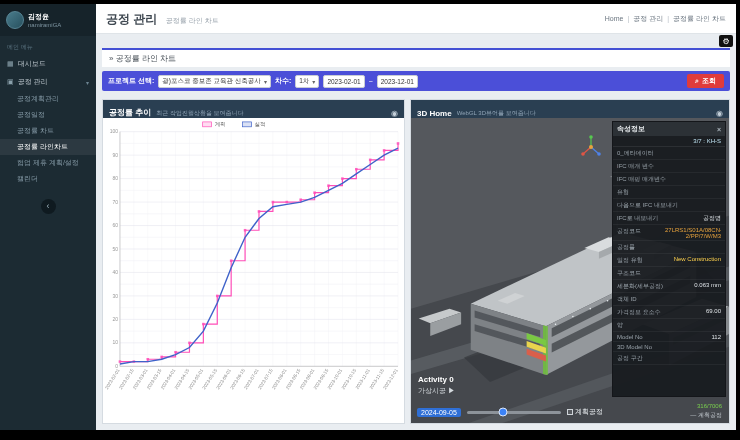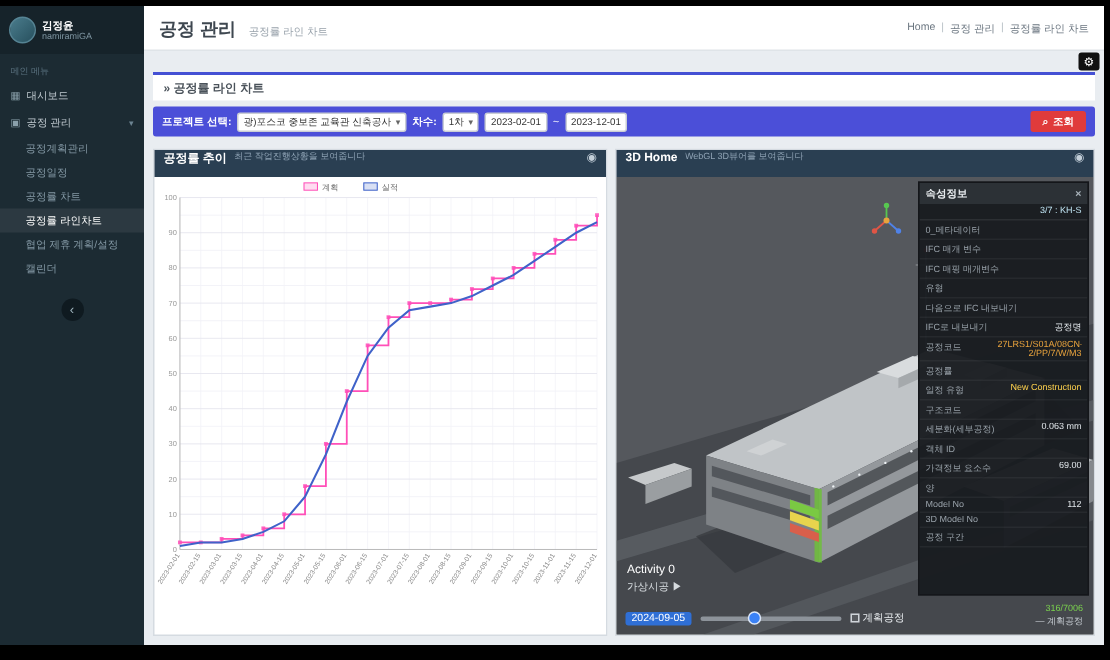--- a/index.html
+++ b/index.html
@@ -20,55 +20,55 @@
 .collapse-btn{width:15px;height:15px;border-radius:50%;background:#0f1a20;color:#9fb4bd;font-size:9px;line-height:14px;text-align:center;margin:12px auto 0;cursor:pointer}
 
 .main{flex:1;display:flex;flex-direction:column;min-width:0}
 .tophead{background:#fff;height:30px;display:flex;align-items:center;justify-content:space-between;padding:0 10px;border-bottom:1px solid #dfe4e8}
 .ptitle .t{font-size:12px;font-weight:bold;color:#3e4750}
 .ptitle .st{font-size:7px;color:#98a2ab;margin-left:4px}
 .crumbs{font-size:7px;color:#6b7680;display:flex;gap:4px;align-items:center}
 .crumbs .sep{color:#b6bec5}
 .gear-row{height:14px;position:relative}
 .gear{position:absolute;right:3px;top:1px;width:14px;height:12px;background:#111;color:#fff;border:none;border-radius:2px;font-size:8px;line-height:11px;text-align:center;padding:0;cursor:pointer}
-.section-strip{margin:0 6px;background:#fff;border-top:2px solid #4450d4;padding:3px 7px;font-size:8px;font-weight:bold;color:#4a525a}
+.section-strip{margin:0 6px;background:#fff;border-top:2px solid #4450d4;padding:3px 7px;font-size:8px;font-weight:normal;color:#4a525a}
 .filterbar{margin:4px 6px;background:#4b4fd8;border-radius:2px;padding:3px 6px;display:flex;align-items:center;gap:4px}
 .filterbar label{color:#fff;font-size:7px;font-weight:bold;white-space:nowrap}
 .sel,.inp{background:#fff;border:1px solid #c9cdd4;border-radius:2px;height:13px;display:flex;align-items:center;font-size:6.5px;color:#333;padding:0 3px;white-space:nowrap;cursor:pointer}
 .sel .caret{margin-left:3px;color:#666;font-size:6px}
 .sel.wide{max-width:152px;overflow:hidden}
 .tilde{color:#fff;font-size:7px}
 .search-btn{margin-left:auto;background:#e03b3b;border:none;color:#fff;font-size:7px;font-weight:bold;border-radius:2px;padding:2px 8px;display:flex;gap:3px;align-items:center;cursor:pointer}
 
 .panels{flex:1;display:flex;gap:5px;padding:4px 6px 6px;min-height:0}
 .panel{background:#fff;border:1px solid #d5dbe1;display:flex;flex-direction:column;min-height:0}
 .panel.left{width:303px;flex-shrink:0}
 .panel.right{flex:1;min-width:0}
-.phead{background:#2a3f52;height:18px;display:flex;align-items:flex-start;gap:5px;padding:0 6px;flex-shrink:0}
+.phead{background:#2a3f52;height:18px;display:flex;align-items:flex-end;gap:5px;padding:0 6px;flex-shrink:0}
 .ptl{color:#fff;font-size:8px;font-weight:bold;white-space:nowrap}
 .psub{color:#8fa3b5;font-size:6px;white-space:nowrap;overflow:hidden}
 .picon{margin-left:auto;color:#c3cfd9;font-size:8px;cursor:pointer}
 .pbody{flex:1;min-height:0;position:relative}
 .chart-body svg{width:100%;height:100%;display:block}
 .viewer-body{background:#55585d;overflow:hidden}
 .scene{position:absolute;inset:0;width:100%;height:100%}
 .gizmo{position:absolute;top:16px;right:126px;width:24px;height:24px}
 
 .props{position:absolute;top:3px;right:3px;bottom:26px;width:114px;background:rgba(25,28,32,.96);border:1px solid #14161a;color:#c6ccd2;display:flex;flex-direction:column;overflow:hidden}
 .props-head{display:flex;justify-content:space-between;align-items:center;background:#2c3136;padding:2px 4px;font-size:7px;font-weight:bold;color:#e8ecef;flex-shrink:0}
 .pclose{color:#aab4bc;cursor:pointer}
 .props-sel{font-size:6px;color:#bfe3f2;padding:2px 4px;border-bottom:1px solid rgba(255,255,255,.08);text-align:right}
 .prow{display:flex;justify-content:space-between;gap:3px;padding:1.5px 4px;border-bottom:1px solid rgba(255,255,255,.05);font-size:6px}
 .prow .pl{color:#98a1a9;white-space:nowrap;overflow:hidden;text-overflow:ellipsis}
 .prow .pv{color:#dfe4e8;text-align:right;flex-shrink:0;max-width:56px;overflow:hidden}
 .pv.accent{color:#e8a33d;white-space:normal}
 .pv.hl{color:#ffd24d}
 
 .activity{position:absolute;left:7px;bottom:27px;color:#fff}
-.act-line{font-size:8px;font-weight:normal}
+.act-line{font-size:8px;font-weight:bold}
 .vr-line{font-size:7px;color:#d6dbdf;margin-top:2px;cursor:pointer}
 .timeline{position:absolute;left:6px;right:126px;bottom:6px;display:flex;align-items:center;gap:6px}
 .datechip{background:#2f6fd6;color:#fff;font-size:7px;padding:1px 4px;border-radius:2px;white-space:nowrap;cursor:pointer}
 .slider{flex:1;height:3px;background:#8d939a;border-radius:2px;position:relative;cursor:pointer}
 .handle{position:absolute;left:38%;top:50%;transform:translate(-50%,-50%);width:9px;height:9px;border-radius:50%;background:#3b82f6;border:1.5px solid #dce7f8}
 .chk{display:flex;align-items:center;gap:2px;color:#e8ecef;font-size:7px;cursor:pointer;white-space:nowrap}
 .chk .box{width:6px;height:6px;border:1px solid #cfd4d9;background:rgba(255,255,255,.1);flex-shrink:0}
 .vfooter{position:absolute;right:7px;bottom:4px;text-align:right;line-height:1.4}
 .prog{font-size:6px;color:#7ad14e}
 .cap{font-size:6px;color:#c6ccd2}

